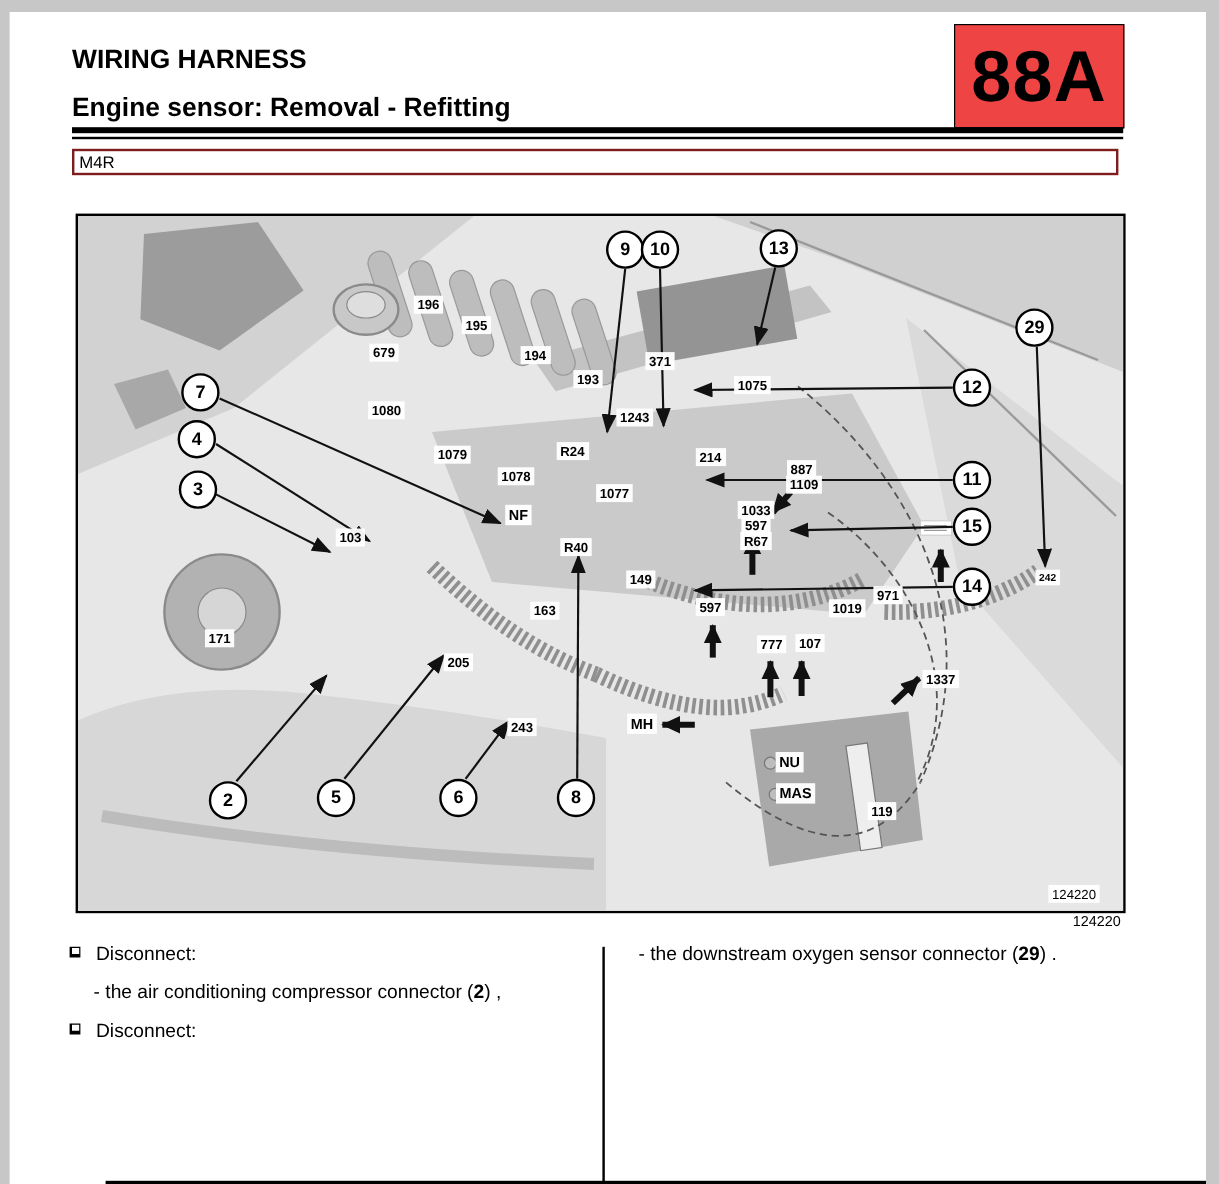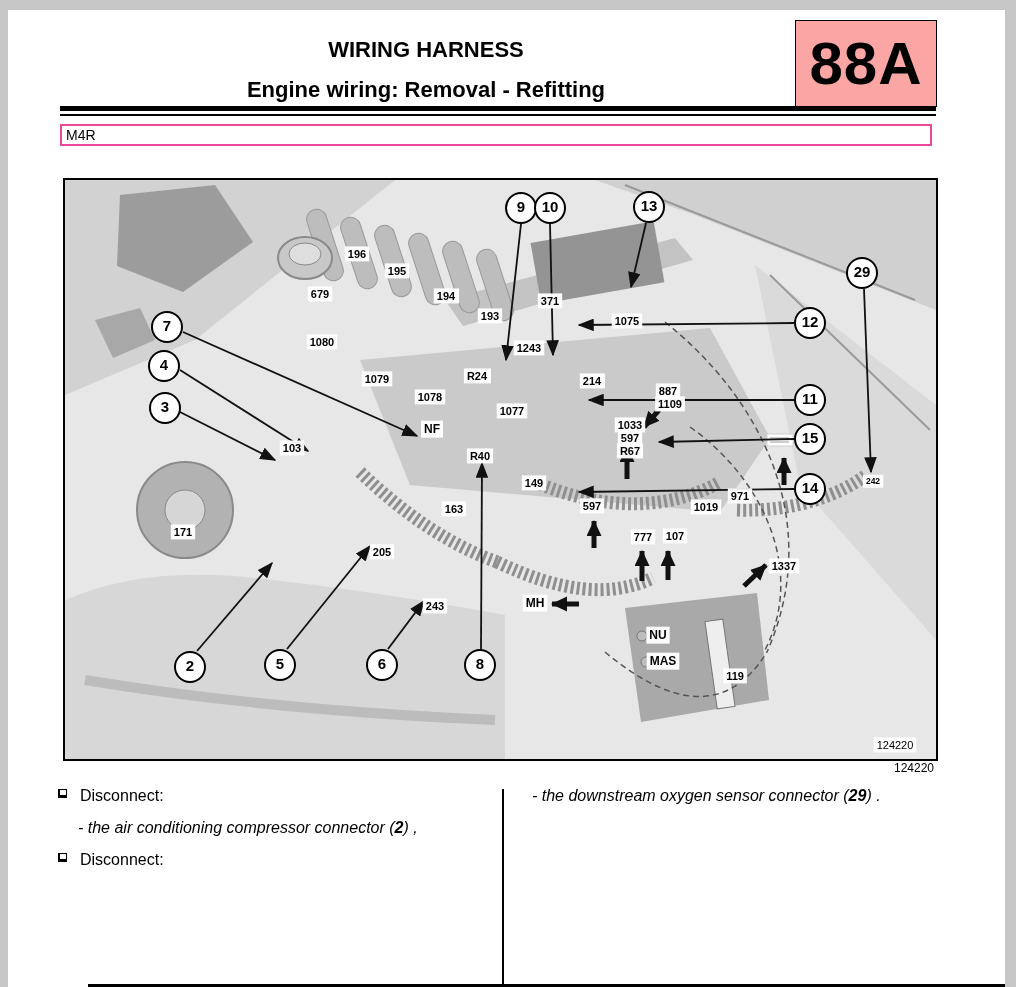--- a/index.html
+++ b/index.html
@@ -5,61 +5,61 @@
   html,body{margin:0;padding:0;}
   body{
     width:1016px;height:987px;position:relative;background:#ffffff;
     font-family:"Liberation Sans",sans-serif;color:#000;overflow:hidden;
   }
   .edge{position:absolute;background:#c7c7c7;}
   #edge-top{left:0;top:0;width:1016px;height:10px;}
   #edge-left{left:0;top:0;width:8px;height:987px;}
   #edge-right{right:0;top:0;width:11px;height:987px;}
 
-  .title-wrap{position:absolute;left:60px;top:30px;width:732px;text-align:center;
+  .title-wrap{position:absolute;left:60px;top:30px;width:732px;
     font-weight:bold;font-size:22px;line-height:40px;}
   .section-outer{position:absolute;left:795px;top:20px;width:142px;height:87px;
-    border:1.5px solid #000;box-sizing:border-box;background:#fca5a5;display:flex;}
+    border:1.5px solid #000;box-sizing:border-box;background:#ef4444;display:flex;}
   .section-inner{flex:1;margin:3px;display:flex;align-items:center;justify-content:center;
     font-weight:bold;font-size:60px;letter-spacing:1px;}
 
   .rule-a{position:absolute;left:60px;top:106px;width:876px;height:5px;background:#000;}
   .rule-b{position:absolute;left:60px;top:114px;width:876px;height:2px;background:#000;}
 
   .engine-box{position:absolute;left:60px;top:124px;width:872px;height:22px;
-    border:2px solid #ec4899;box-sizing:border-box;font-size:14px;line-height:18px;padding-left:4px;}
+    border:2px solid #7f1d1d;box-sizing:border-box;font-size:14px;line-height:18px;padding-left:4px;}
 
   .fig-frame{position:absolute;left:63px;top:178px;width:871px;height:579px;
     border:2px solid #000;box-sizing:content-box;background:#fff;}
   .fig-caption{position:absolute;left:63px;top:761px;width:871px;text-align:right;
     font-size:12px;}
 
   .col{position:absolute;top:786px;font-size:16px;line-height:20px;}
   #instr-left{left:58px;width:436px;}
   #instr-right{left:518px;width:444px;}
   .item{position:relative;padding-left:22px;margin-bottom:12px;white-space:pre-wrap;}
-  .item.sub{padding-left:20px;font-style:italic;}
+  .item.sub{padding-left:20px;}
   #instr-right .item.sub{padding-left:14px;}
   .sq{position:absolute;left:0;top:3px;width:9px;height:9px;box-sizing:border-box;
     border:1.5px solid #000;border-left-width:2.5px;border-bottom-width:3.5px;background:#fff;}
   .divider{position:absolute;left:502px;top:789px;width:2px;height:198px;background:#000;}
   .bottom-line{position:absolute;left:88px;top:984px;width:917px;height:3px;background:#000;}
 
   svg text{font-family:"Liberation Sans",sans-serif;}
 </style>
 </head>
 <body>
 
 <div class="edge" id="edge-top"></div>
 <div class="edge" id="edge-left"></div>
 <div class="edge" id="edge-right"></div>
 
 <div class="title-wrap">
   <div>WIRING HARNESS</div>
-  <div>Engine wiring: Removal - Refitting</div>
+  <div>Engine sensor: Removal - Refitting</div>
 </div>
 
 <div class="section-outer">
   <div class="section-inner">88A</div>
 </div>
 
 <div class="rule-a"></div>
 <div class="rule-b"></div>
 
 <div class="engine-box">

